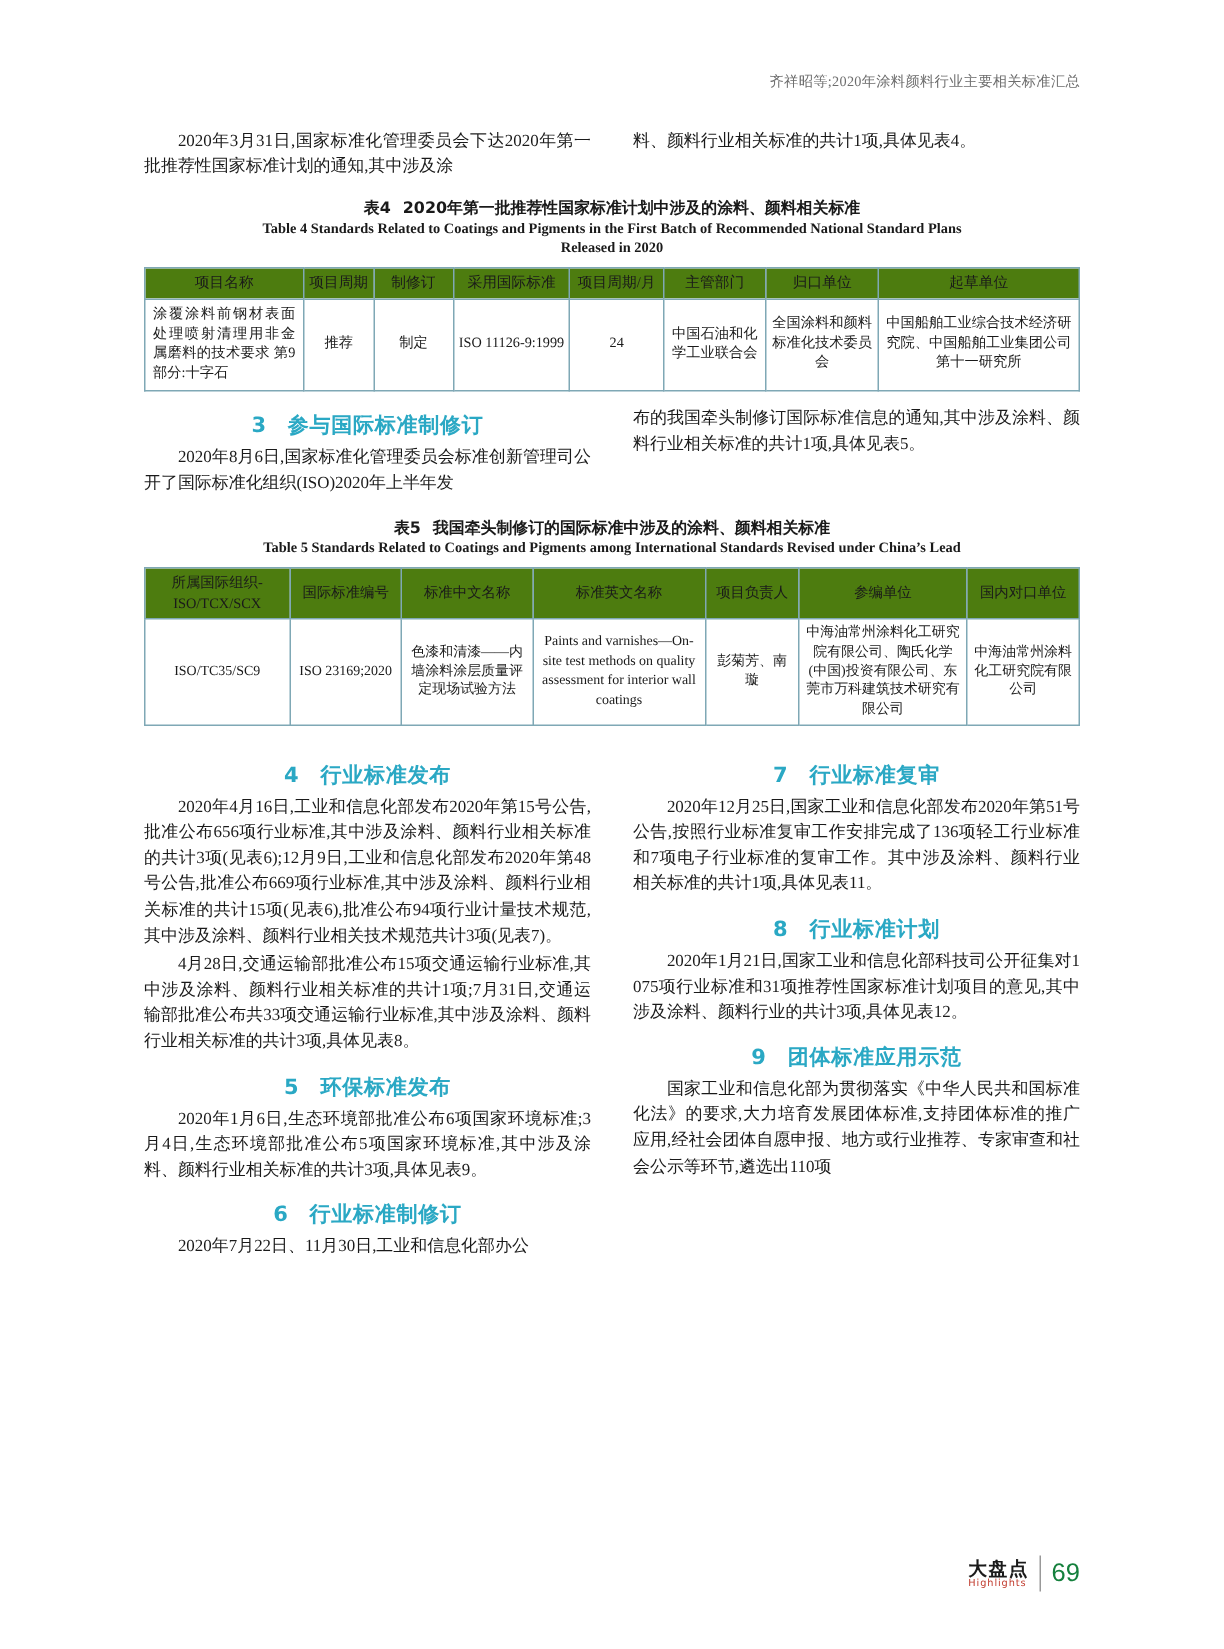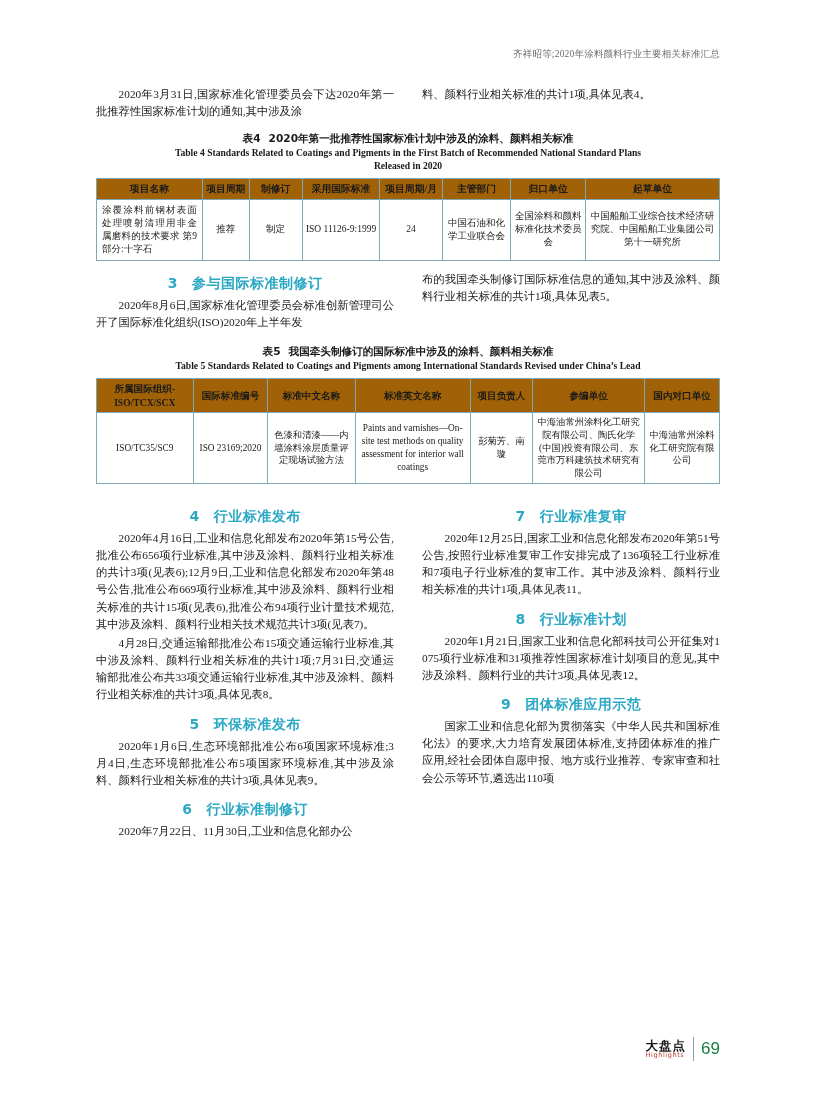--- a/index.html
+++ b/index.html
@@ -84,22 +84,22 @@
   }
   table th, table td {
     border: 1px solid #7fa8b5;
     padding: 3px 3px;
     text-align: center;
     vertical-align: middle;
     line-height: 1.38;
     word-wrap: break-word;
   }
   table th {
-    background: #a16207;
-    font-weight: bold;
+    background: #4d7c0f;
+    font-weight: normal;
     font-size: 9.8px;
   }
   table td {
     background: #ffffff;
     font-size: 9.5px;
   }
   table.t5 th {
     font-size: 9.6px;
   }
   table.t5 td {

